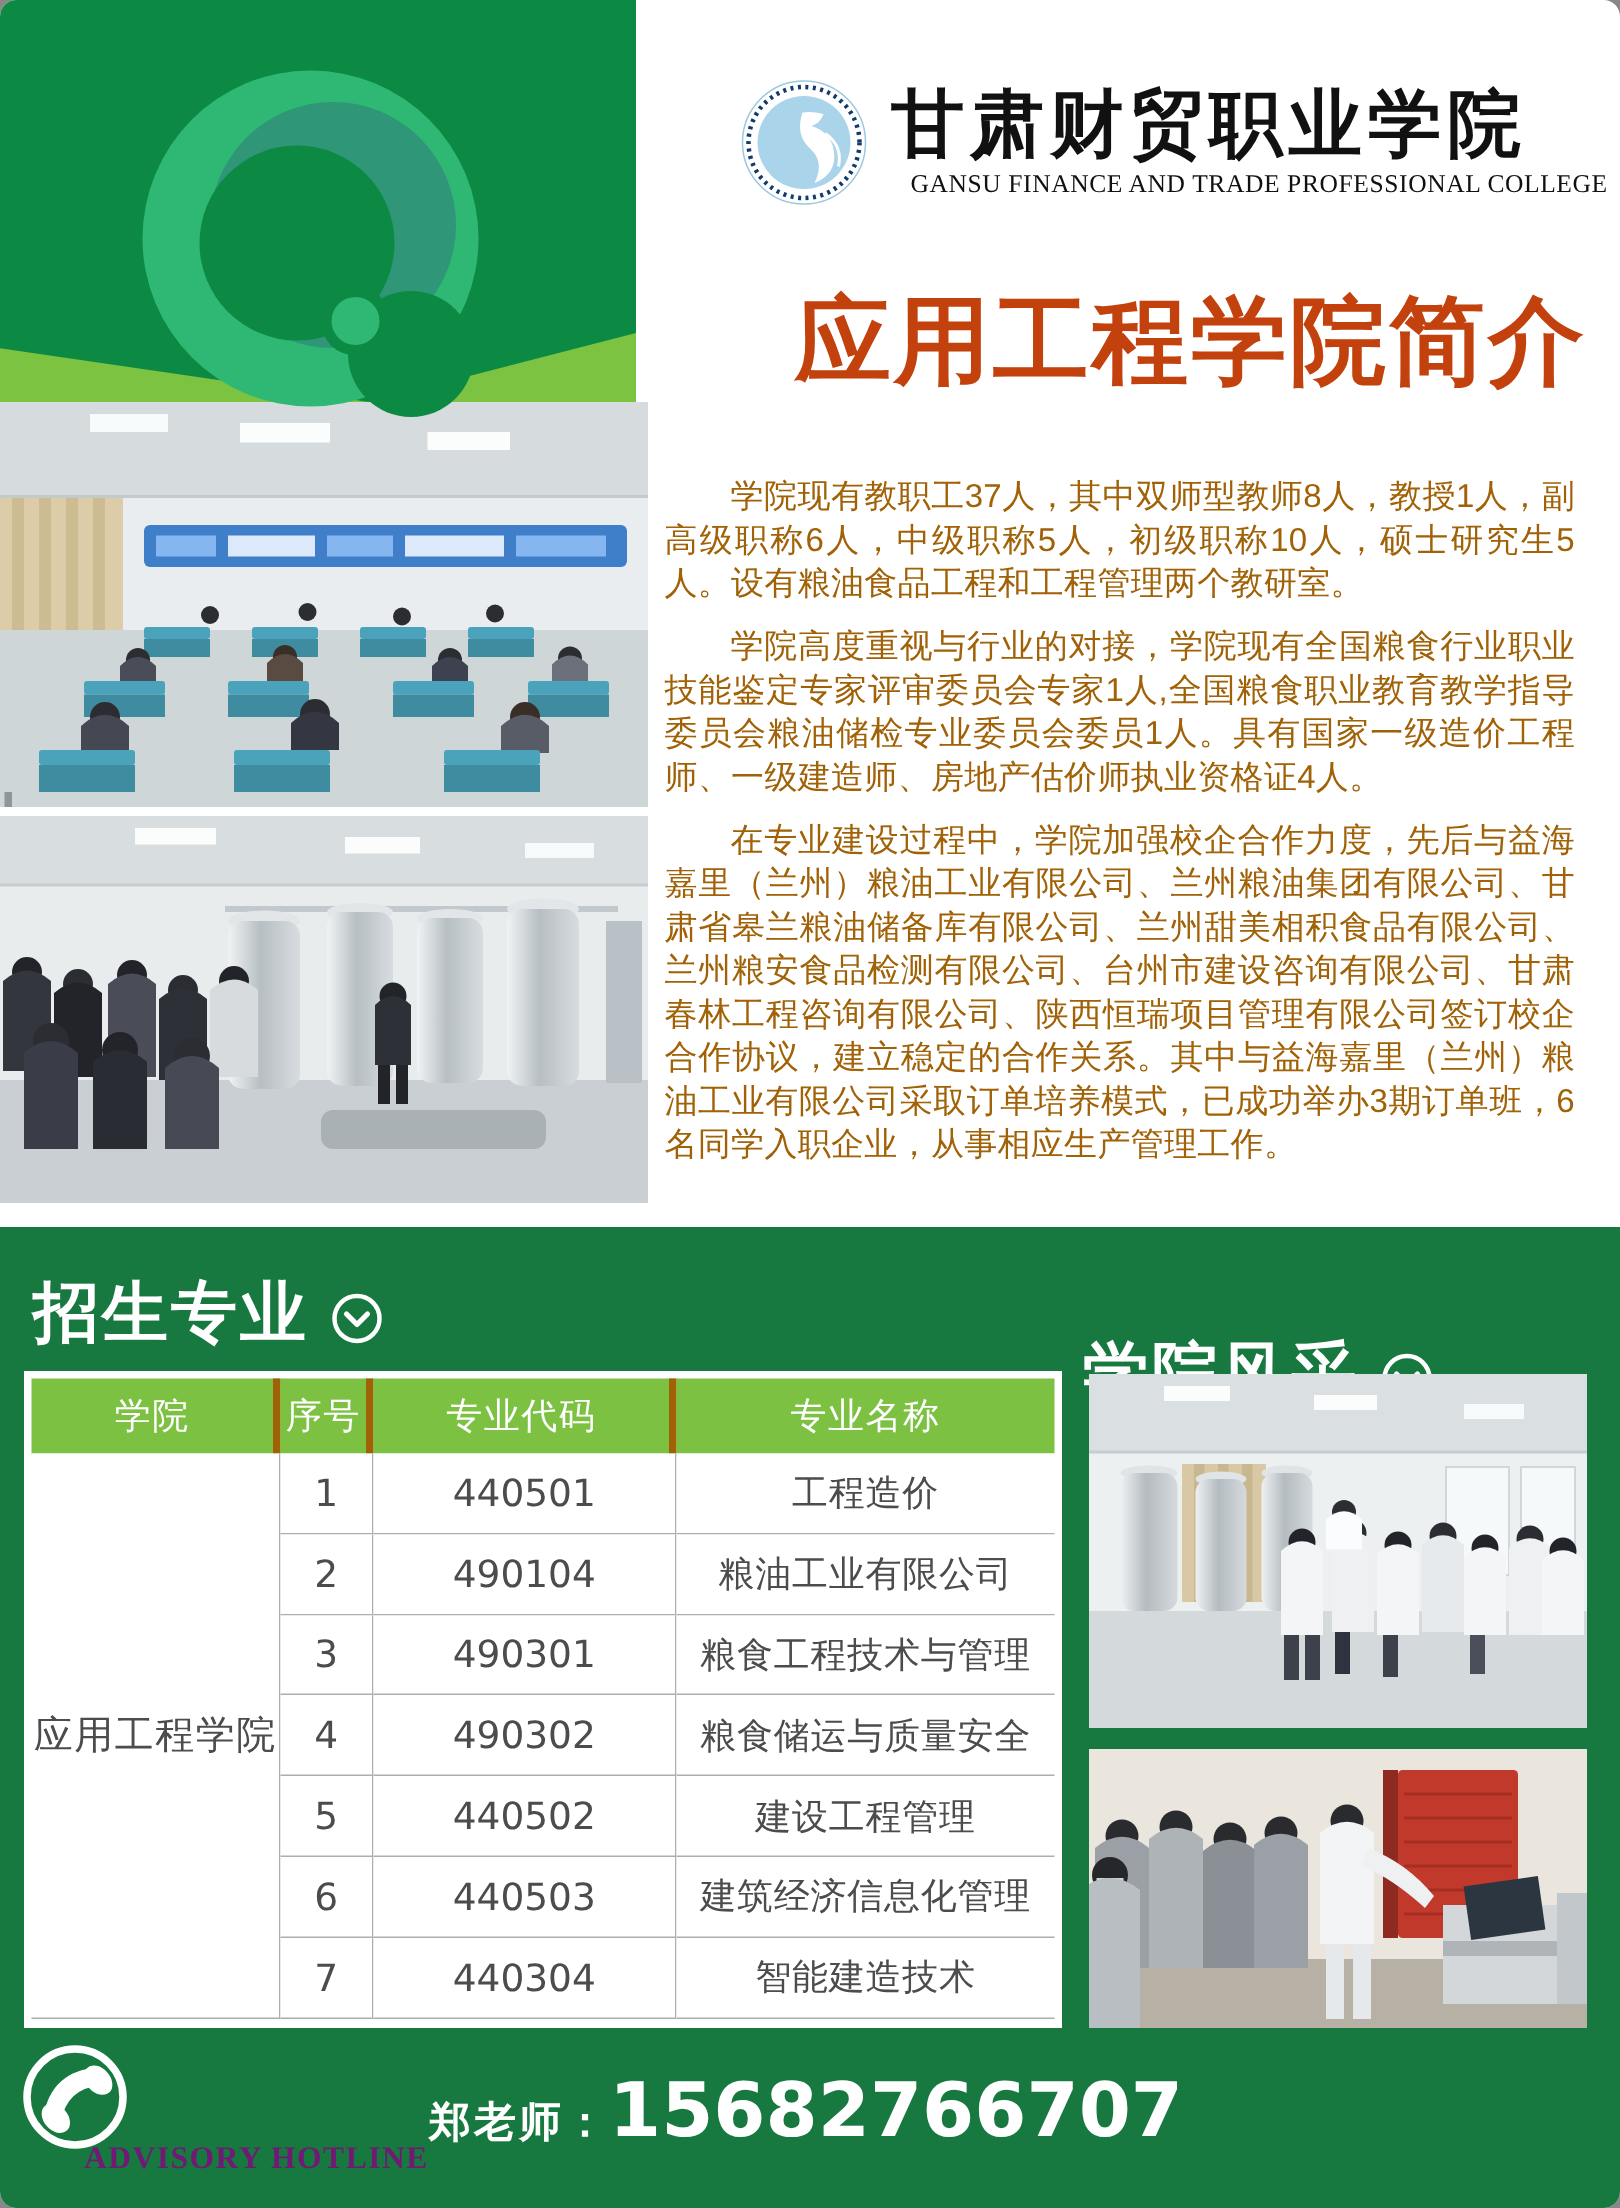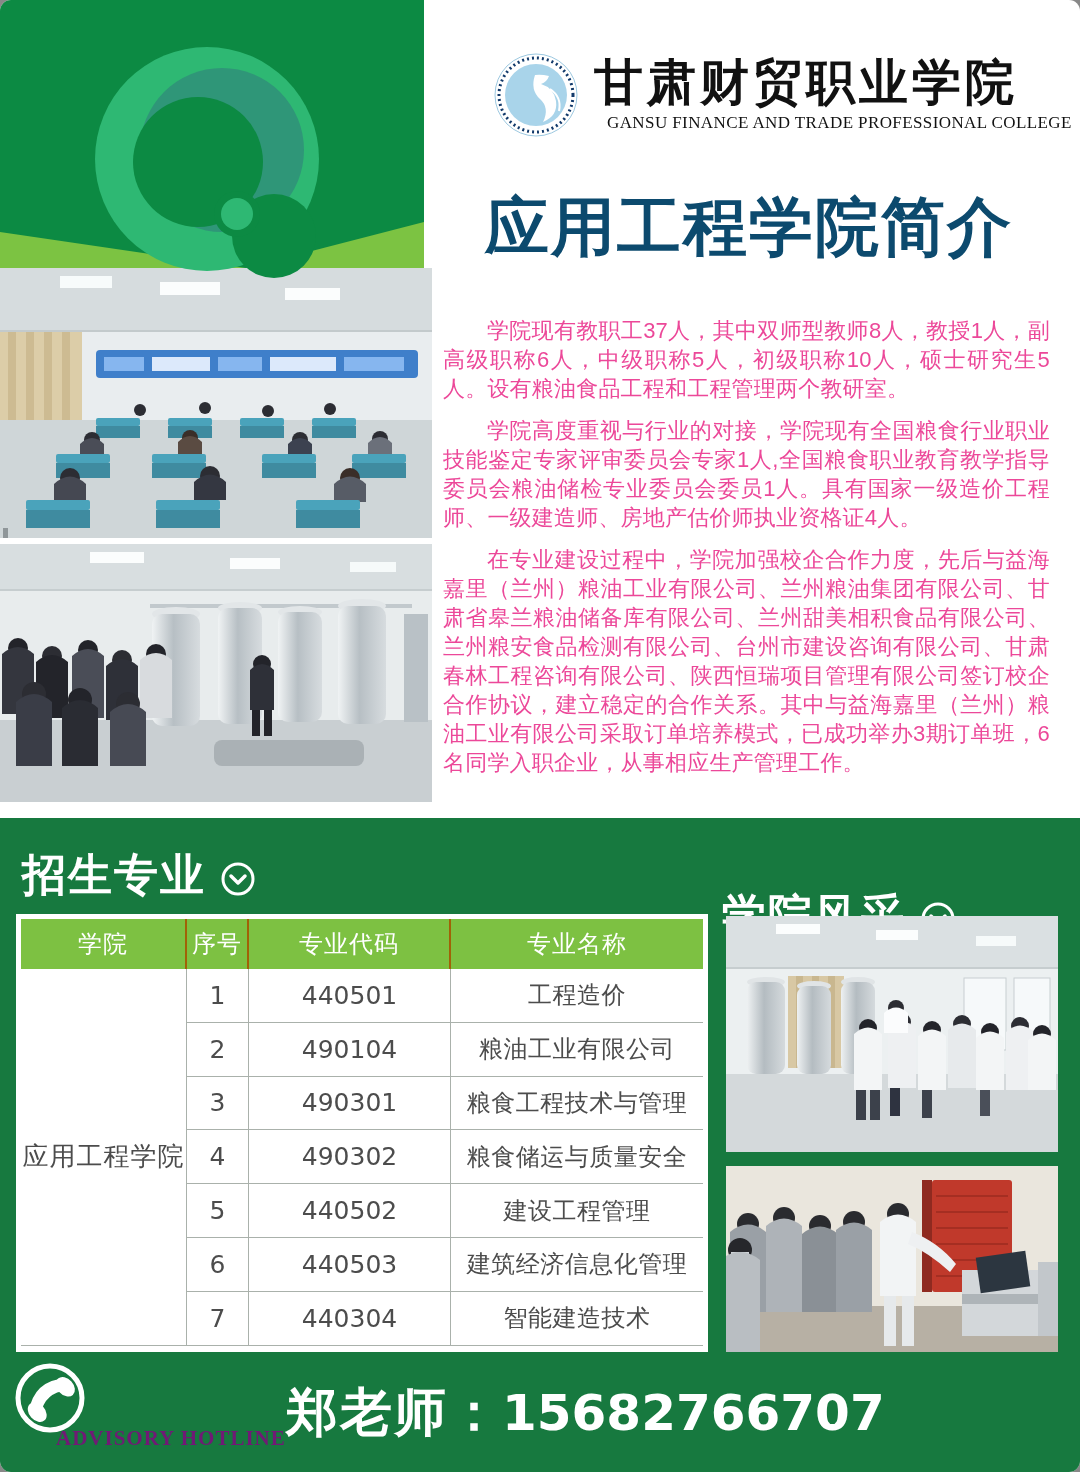--- a/index.html
+++ b/index.html
@@ -21,58 +21,58 @@
   #photo3{left:726px;top:916px;width:332px;height:236px;z-index:2;}
   #photo4{left:726px;top:1166px;width:332px;height:186px;z-index:2;}
 
   
   #badge{left:494px;top:53px;width:84px;height:84px;}
   #zh-name{left:594px;top:50px;width:466px;font-family:"DejaVu Serif",serif;font-weight:900;
            font-size:49px;letter-spacing:4px;color:#111;white-space:nowrap;}
   #en-name{left:596px;top:113px;width:460px;font-family:"Liberation Serif",serif;
            font-size:17px;letter-spacing:.4px;color:#111;white-space:nowrap;margin-left:11px;}
 
-  #page-title{left:440px;top:184px;width:618px;text-align:center;font-size:64px;font-weight:bold;
-              color:#0c4a6e;letter-spacing:2px;}
-
-  
-  #intro{left:443px;top:316px;width:607px;color:#ec4899;}
+  #page-title{left:440px;top:184px;width:618px;text-align:right;font-size:64px;font-weight:bold;
+              color:#c2410c;letter-spacing:2px;}
+
+  
+  #intro{left:443px;top:316px;width:607px;color:#a16207;}
   #intro p{margin:0 0 13px 0;font-size:22px;line-height:29px;text-align:justify;
            text-indent:2em;letter-spacing:.2px;}
 
   
   #bottom{left:0;top:818px;width:1080px;height:654px;background:#17793f;}
   .sec-title{display:flex;align-items:center;gap:14px;color:#fff;font-size:44px;font-weight:bold;
              letter-spacing:2px;}
   #sec-majors{left:22px;top:846px;}
   #sec-gallery{left:722px;top:846px;margin-top:40px;}
   .chev{width:36px;height:36px;margin-top:6px;}
 
   
   #majors-table{left:16px;top:914px;width:692px;height:438px;background:#ffffff;padding:5px;
                 box-sizing:border-box;}
   .tgrid{display:grid;grid-template-columns:166px 62px 202px 1fr;
          grid-template-rows:50px repeat(7,53.8px);width:100%;height:100%;}
   .hcell{background:#7dc142;color:#fff;font-size:24px;display:flex;align-items:center;
-         justify-content:center;border-right:2px solid #a16207;letter-spacing:1px;}
+         justify-content:center;border-right:5px solid #a16207;letter-spacing:1px;}
   .hcell:nth-child(4){border-right:none;}
   .cell{display:flex;align-items:center;justify-content:center;color:#4c4c4c;
         border-right:1px solid #aab1ab;border-bottom:1px solid #aab1ab;background:#fff;}
   .c-seq,.c-code{font-family:"DejaVu Sans",sans-serif;font-size:25px;}
   .c-name{font-size:24px;border-right:none;letter-spacing:.5px;}
   #college-cell{grid-column:1;grid-row:2 / span 7;font-size:26px;letter-spacing:1px;}
 
   
   #phone-badge{left:14px;top:1362px;width:72px;height:72px;}
   #hotline-zh{left:100px;top:1367px;font-size:43px;font-weight:bold;color:#fff;letter-spacing:3px;}
   #hotline-en{left:56px;top:1426px;font-size:21px;font-weight:bold;color:#701a75;
               font-family:"Liberation Serif",serif;letter-spacing:1px;}
   #hotline-contact{left:286px;top:1378px;color:#fff;white-space:nowrap;display:flex;
                    align-items:baseline;}
-  #hotline-contact .who{font-size:52px;font-weight:bold;letter-spacing:2px;}
+  #hotline-contact .who{font-size:28px;font-weight:bold;letter-spacing:2px;}
   #hotline-contact .num{font-size:50px;font-weight:bold;font-family:"DejaVu Sans",sans-serif;}
 </style>
 </head>
 <body>
 
 <div id="page">
 
   <div class="abs" id="deco"></div>
   <div class="abs wedge" id="wedgeL"></div>
   <div class="abs wedge" id="wedgeR"></div>

